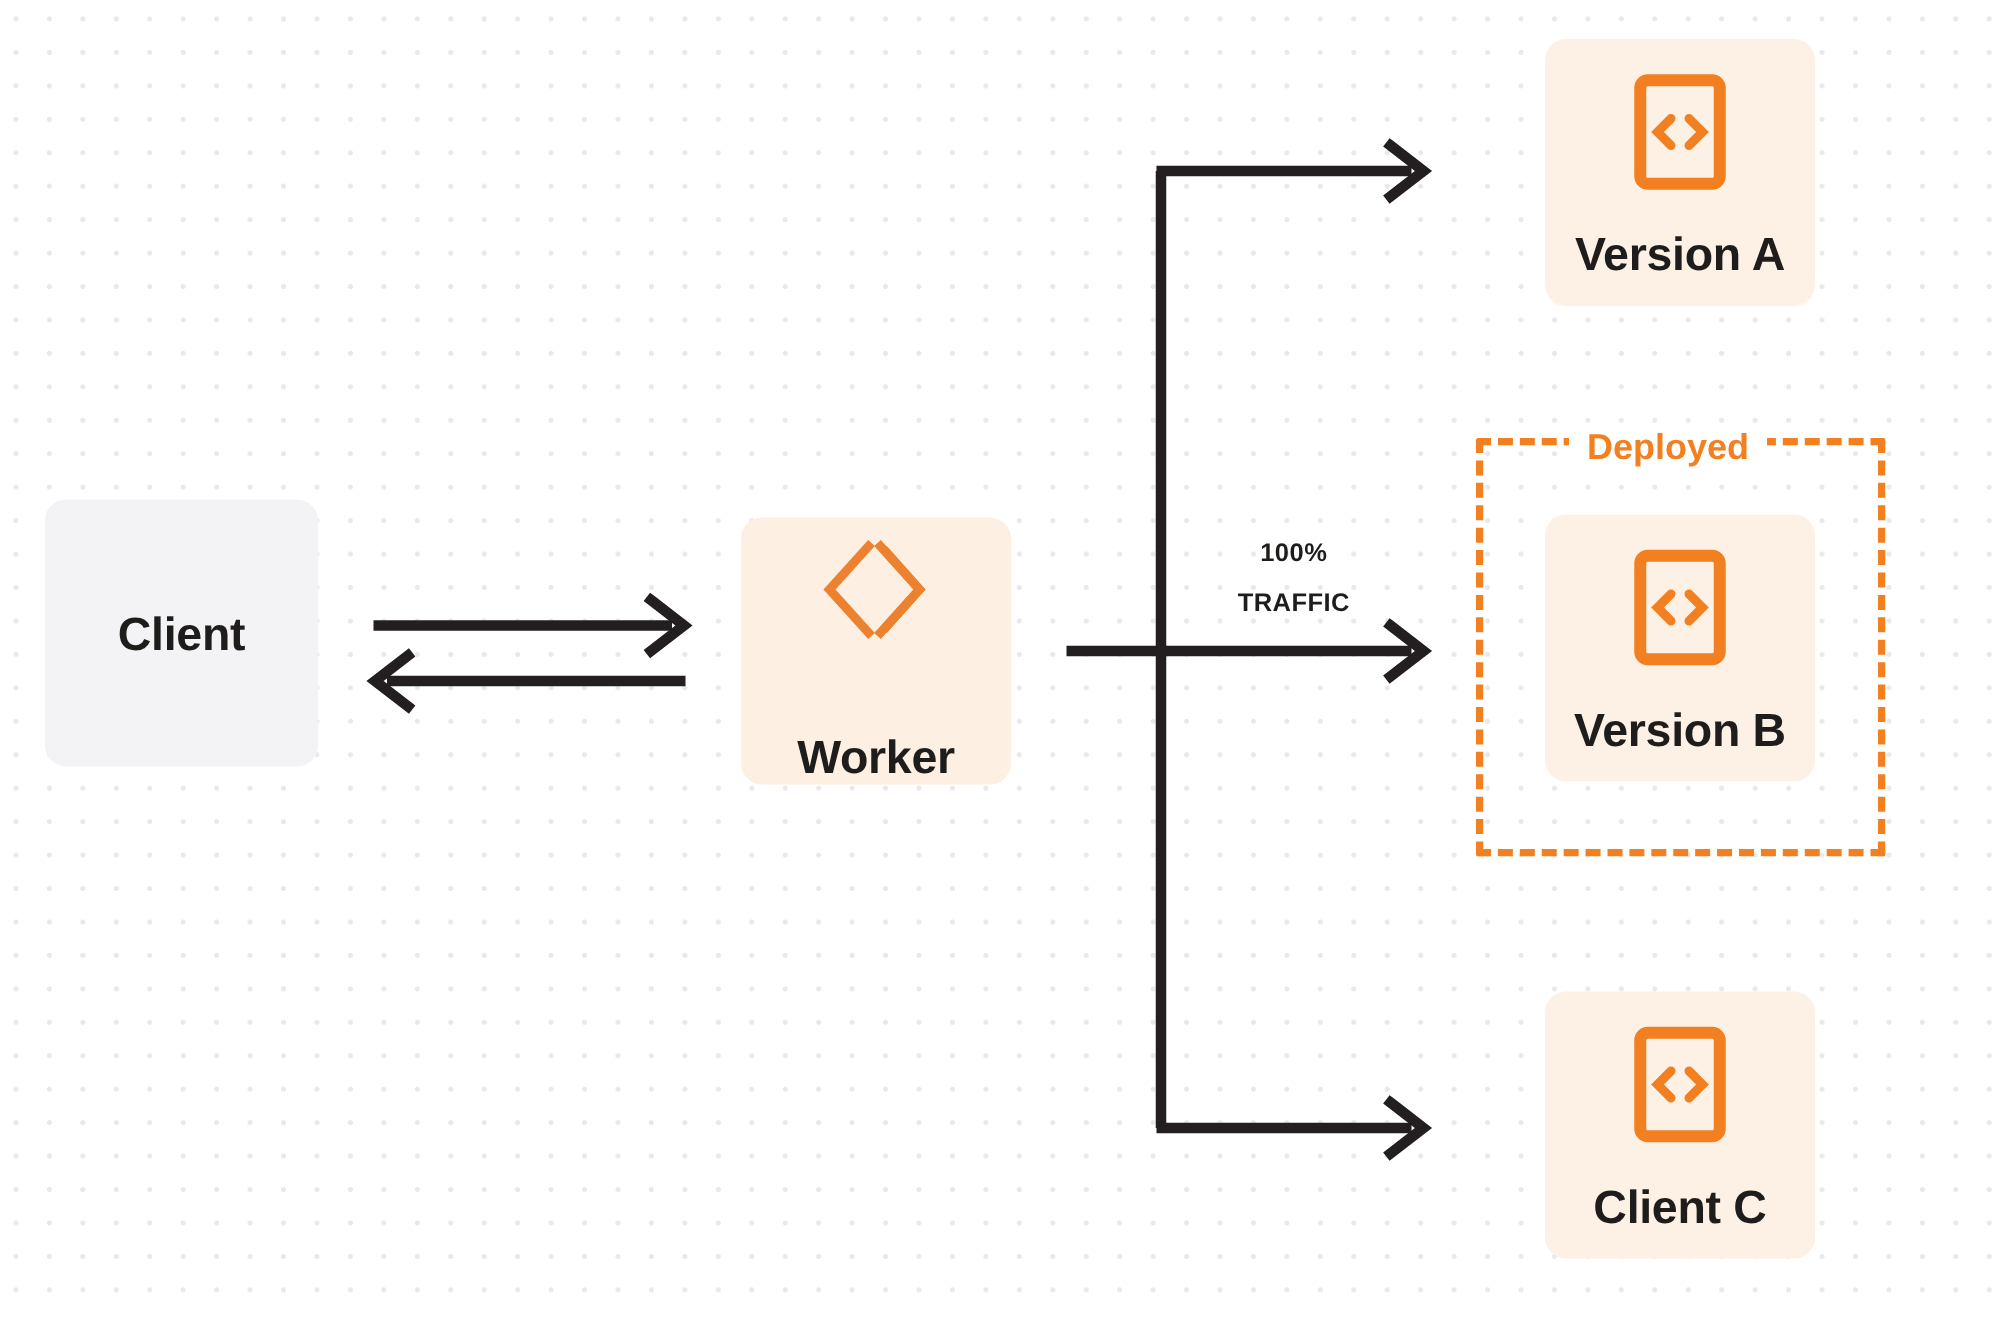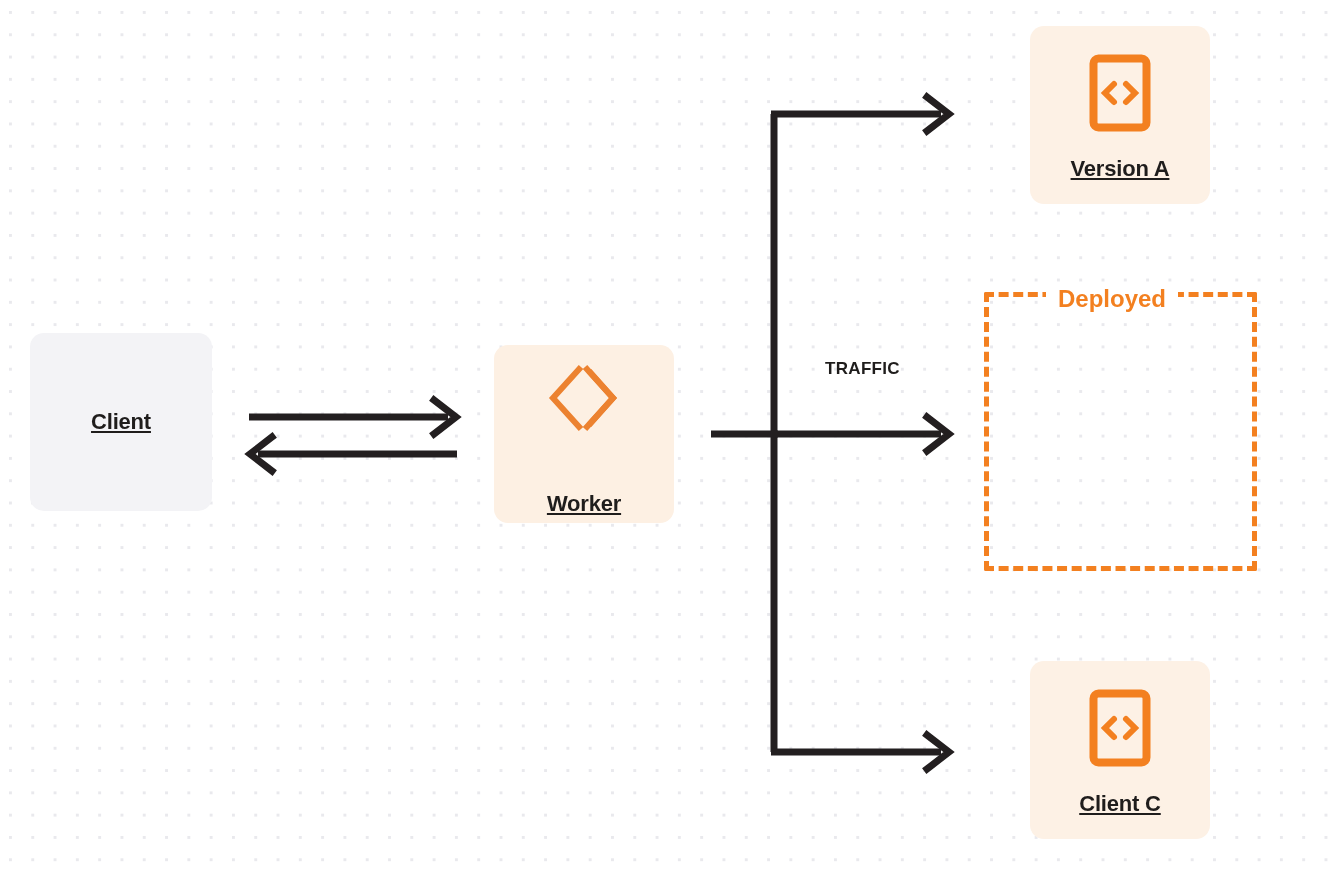--- a/index.html
+++ b/index.html
@@ -29,27 +29,26 @@
     position: absolute;
     box-sizing: border-box;
     border-radius: 14px;
     display: flex;
     flex-direction: column;
     align-items: center;
     justify-content: center;
   }
 
   .node-label {
-    font-size: 22px;
+    font-size: 31px;
     font-weight: bold;
     color: #1f1d1c;
     letter-spacing: -0.2px;
     line-height: 1;
     white-space: nowrap;
-    text-decoration: underline;
   }
 
   
   #client-node {
     left: 30px;
     top: 333px;
     width: 182px;
     height: 178px;
     background-color: #f3f3f6;
   }
@@ -197,29 +196,40 @@
         <polyline points="25,30 16,39 25,48" fill="none" stroke="#f38020" stroke-width="6" stroke-linecap="round" stroke-linejoin="miter"></polyline>
         <polyline points="37,30 46,39 37,48" fill="none" stroke="#f38020" stroke-width="6" stroke-linecap="round" stroke-linejoin="miter"></polyline>
       </svg>
     </span>
     <span class="node-label">Version A</span>
   </div>
 
   <div id="deployed-frame"></div>
   <div id="deployed-label">Deployed</div>
 
+  <div class="node version-node" id="version-b-node">
+    <span class="code-icon">
+      <svg width="62" height="78" viewBox="0 0 62 78" xmlns="http://www.w3.org/2000/svg">
+        <rect x="4.5" y="4.5" width="53" height="69" rx="5" ry="5" fill="none" stroke="#f38020" stroke-width="8"></rect>
+        <polyline points="25,30 16,39 25,48" fill="none" stroke="#f38020" stroke-width="6" stroke-linecap="round" stroke-linejoin="miter"></polyline>
+        <polyline points="37,30 46,39 37,48" fill="none" stroke="#f38020" stroke-width="6" stroke-linecap="round" stroke-linejoin="miter"></polyline>
+      </svg>
+    </span>
+    <span class="node-label">Version B</span>
+  </div>
 
   <div class="node version-node" id="version-c-node">
     <span class="code-icon">
       <svg width="62" height="78" viewBox="0 0 62 78" xmlns="http://www.w3.org/2000/svg">
         <rect x="4.5" y="4.5" width="53" height="69" rx="5" ry="5" fill="none" stroke="#f38020" stroke-width="8"></rect>
         <polyline points="25,30 16,39 25,48" fill="none" stroke="#f38020" stroke-width="6" stroke-linecap="round" stroke-linejoin="miter"></polyline>
         <polyline points="37,30 46,39 37,48" fill="none" stroke="#f38020" stroke-width="6" stroke-linecap="round" stroke-linejoin="miter"></polyline>
       </svg>
     </span>
     <span class="node-label">Client C</span>
   </div>
 
   <div id="traffic-label">
+    <span class="traffic-line">100%</span>
     <span class="traffic-line">TRAFFIC</span>
   </div>
 
 </div>
 
 </body></html>

